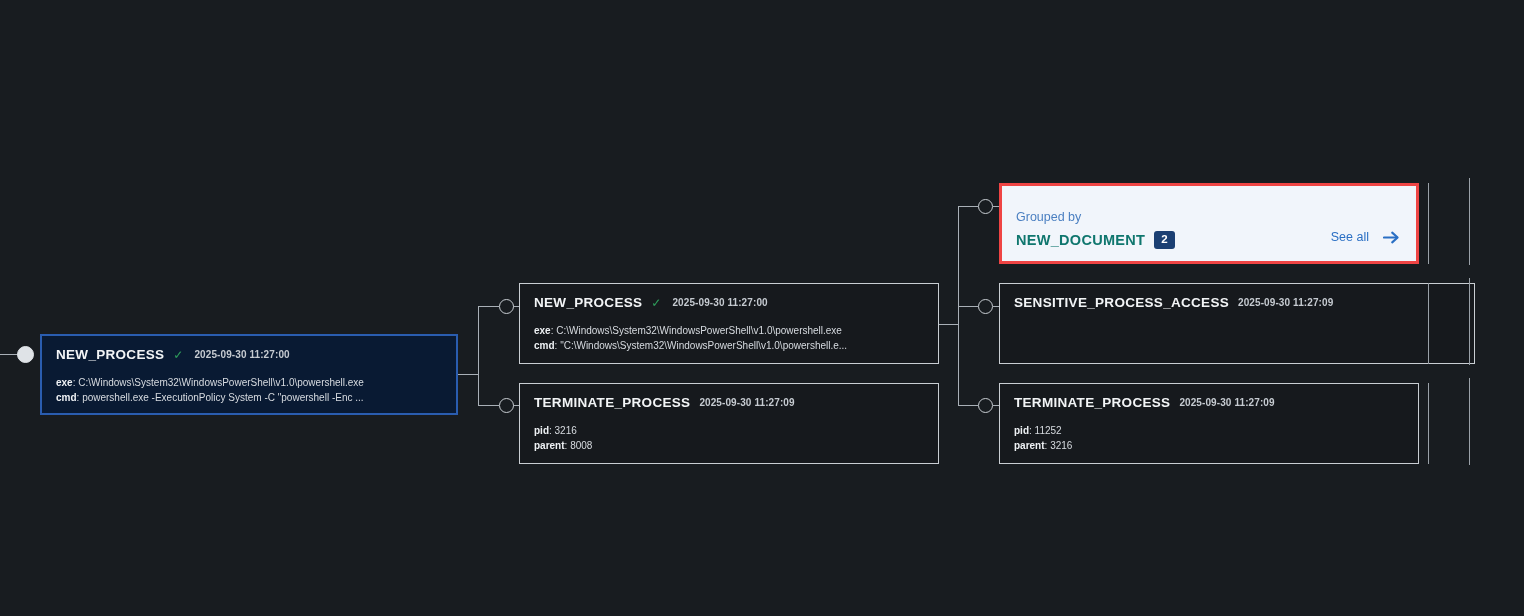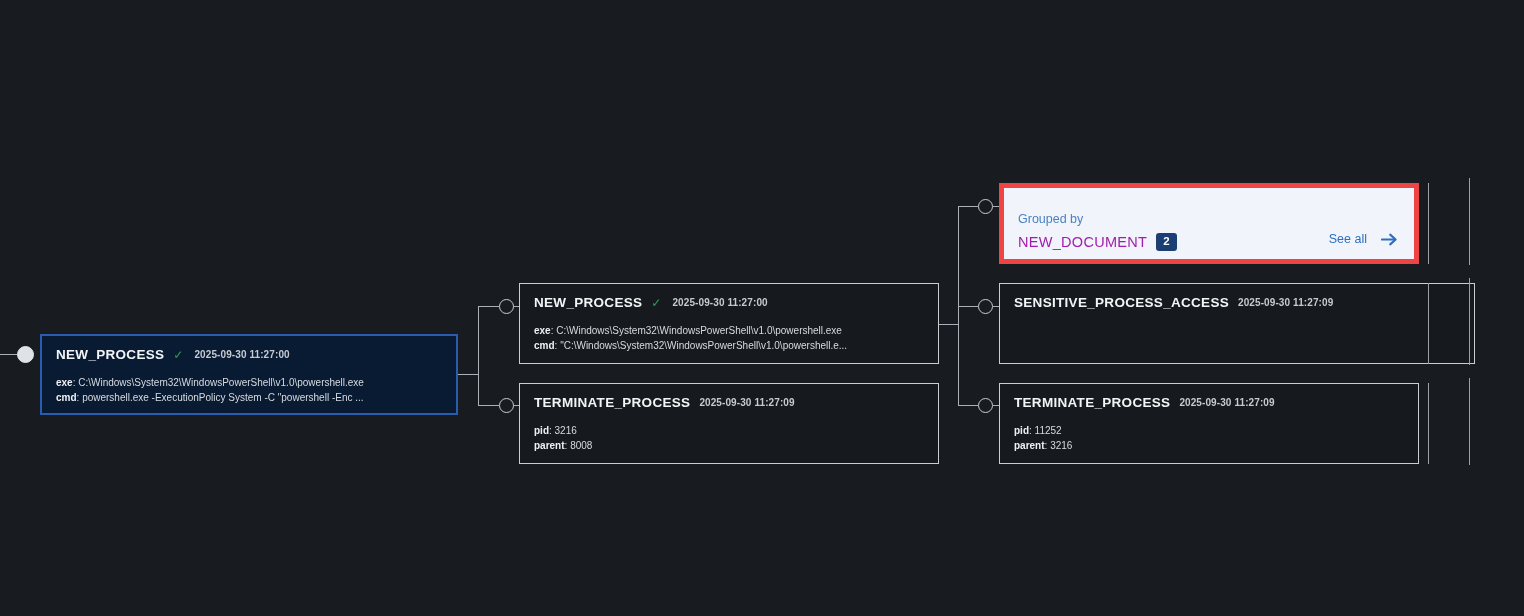--- a/index.html
+++ b/index.html
@@ -41,21 +41,21 @@
     overflow: hidden;
   }
 
   .node.selected {
     background: #091a33;
     border: 2px solid #2a5db0;
   }
 
   .node.grouped {
     background: #f1f5fb;
-    border: 5px solid #ef4444;
+    border: 3px solid #ef4444;
     padding: 0;
   }
 
   .node-head {
     display: flex;
     align-items: center;
     white-space: nowrap;
     line-height: 1;
   }
 
@@ -118,22 +118,22 @@
   }
 
   .grouped-row {
     display: flex;
     align-items: center;
     margin-top: 7px;
   }
 
   .grouped-name {
     font-size: 14.5px;
-    font-weight: normal;
-    color: #a21caf;
+    font-weight: bold;
+    color: #0f766e;
     letter-spacing: 0.3px;
   }
 
   .grouped-badge {
     margin-left: 9px;
     background: #1b3f73;
     color: #ffffff;
     font-size: 11.5px;
     font-weight: bold;
     border-radius: 3px;

